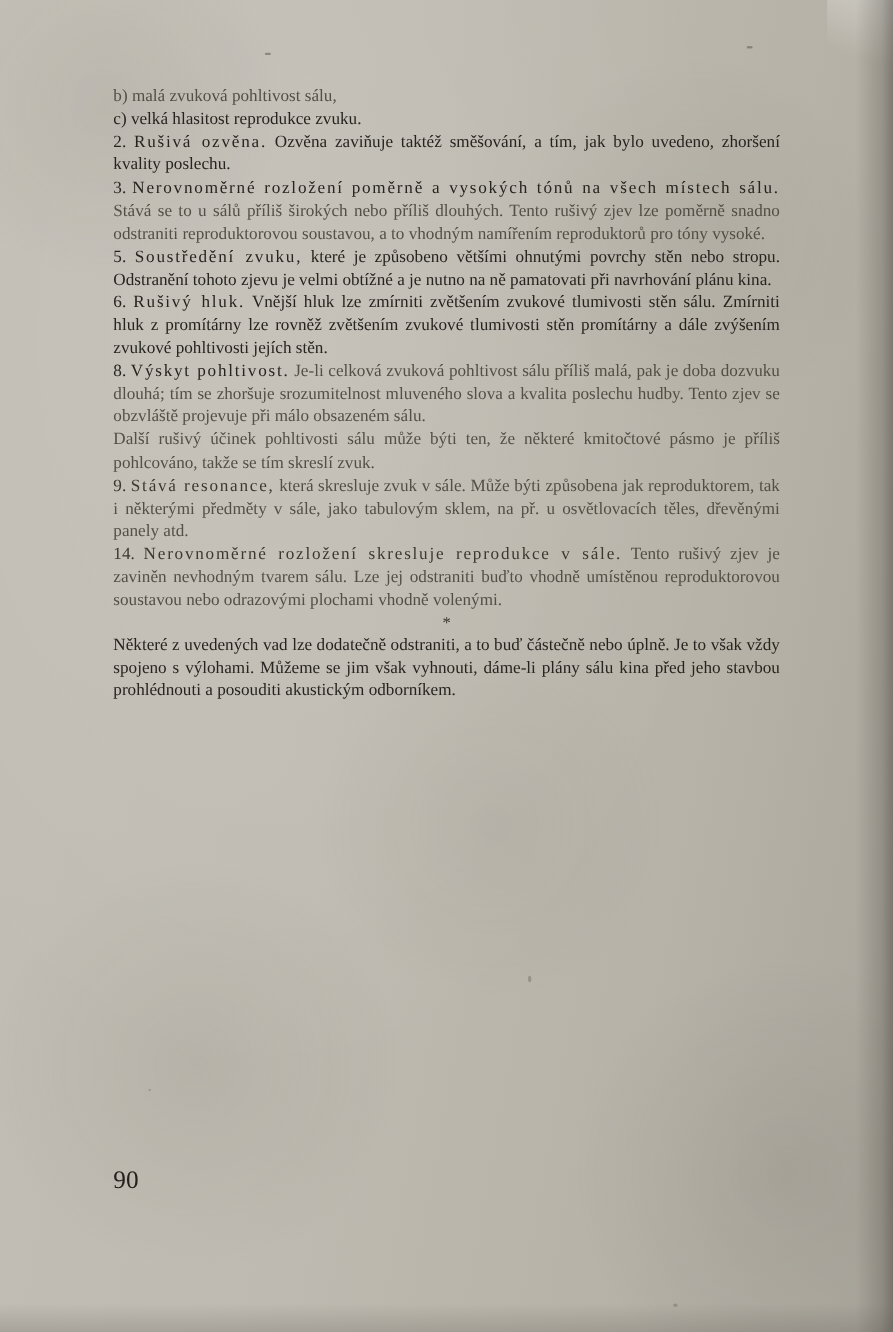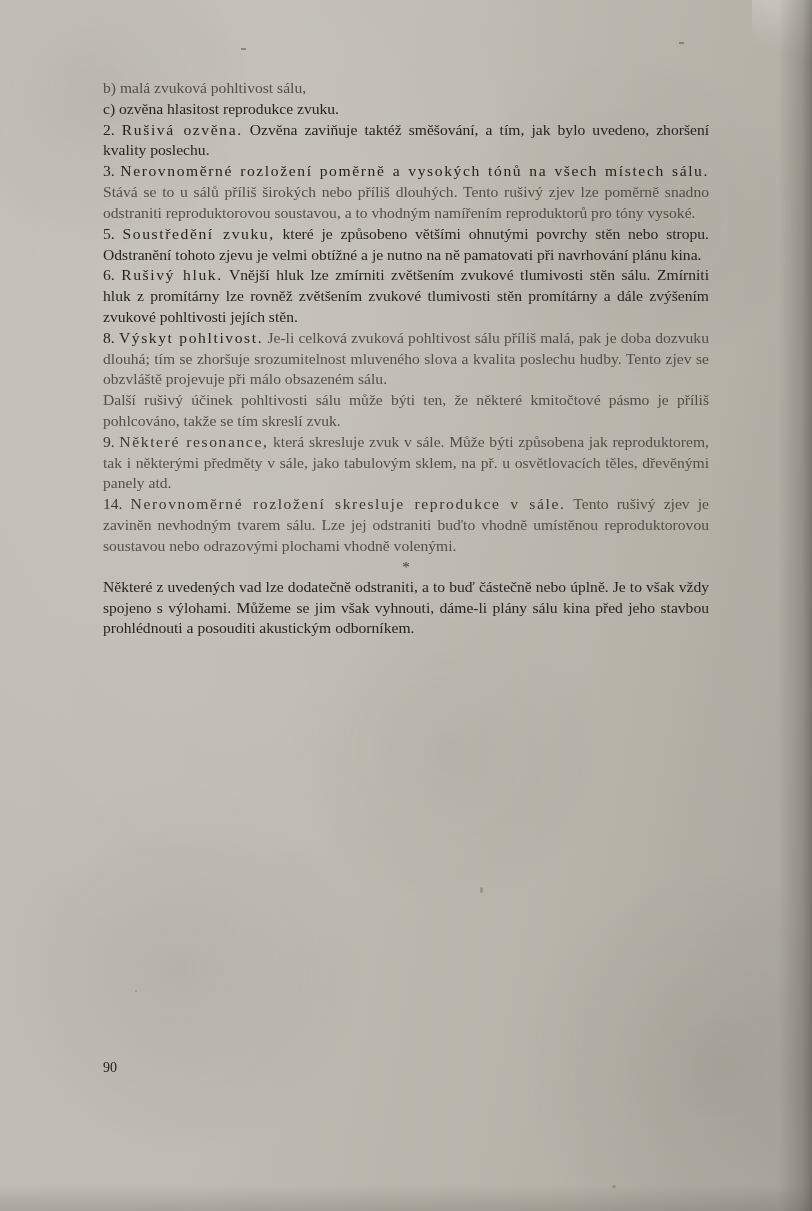--- a/index.html
+++ b/index.html
@@ -102,21 +102,21 @@
   }
 
   .final-block {
     margin-top: 2px;
   }
 
   .page-number {
     position: absolute;
     left: 103px;
     top: 1060px;
-    font-size: 14px;
+    font-size: 23px;
     color: #23211c;
     font-family: "Liberation Serif", serif;
   }
   .tick {
     position: absolute;
     width: 5px; height: 2px;
     background: rgba(70,66,60,0.45);
     pointer-events: none;
   }
 </style>
@@ -135,21 +135,21 @@
   <div class="speck" style="left:612px; top:1185px; width:4px; height:3px;"></div>
   <div class="speck" style="left:135px; top:990px; width:2px; height:2px;"></div>
 
   <div class="text-block">
 
     <p>
       <span class="fade-b">b) malá zvuková pohltivost sálu,</span>
     </p>
 
     <p>
-      <span>c) ozvěna hlasitost reprodukce zvuku.</span>
+      <span>c) velká hlasitost reprodukce zvuku.</span>
     </p>
 
     <p class="para-indent">
       <span class="num">2.</span>
       <span class="spaced">Rušivá ozvěna.</span>
       <span>Ozvěna zaviňuje taktéž směšování, a tím, jak bylo uvedeno, zhoršení kvality poslechu.</span>
     </p>
 
     <p class="para-indent">
       <span class="num">3.</span>
@@ -176,21 +176,21 @@
       <span class="spaced">Výskyt pohltivost.</span>
       <span class="fade-b">Je-li celková zvuková pohltivost sálu příliš malá, pak je doba dozvuku dlouhá; tím se zhoršuje srozumitelnost mluveného slova a kvalita poslechu hudby. Tento zjev se obzvláště projevuje při málo obsazeném sálu.</span>
     </p>
 
     <p class="para-indent">
       <span class="fade-b">Další rušivý účinek pohltivosti sálu může býti ten, že některé kmitočtové pásmo je příliš pohlcováno, takže se tím skreslí zvuk.</span>
     </p>
 
     <p class="para-indent">
       <span class="num fade-a">9.</span>
-      <span class="spaced fade-a">Některé resonance,</span>
+      <span class="spaced fade-a">Stává resonance,</span>
       <span class="fade-b">která skresluje zvuk v sále. Může býti způsobena jak reproduktorem, tak i některými předměty v sále, jako tabulovým sklem, na př. u osvětlovacích těles, dřevěnými panely atd.</span>
     </p>
 
     <p class="para-indent">
       <span class="num fade-a">14.</span>
       <span class="spaced fade-a">Nerovnoměrné rozložení skresluje reprodukce v sále.</span>
       <span class="fade-b">Tento rušivý zjev je zaviněn nevhodným tvarem sálu. Lze jej odstraniti buďto vhodně umístěnou reproduktorovou soustavou nebo odrazovými plochami vhodně volenými.</span>
     </p>
 
     <p class="asterisk">*</p>

